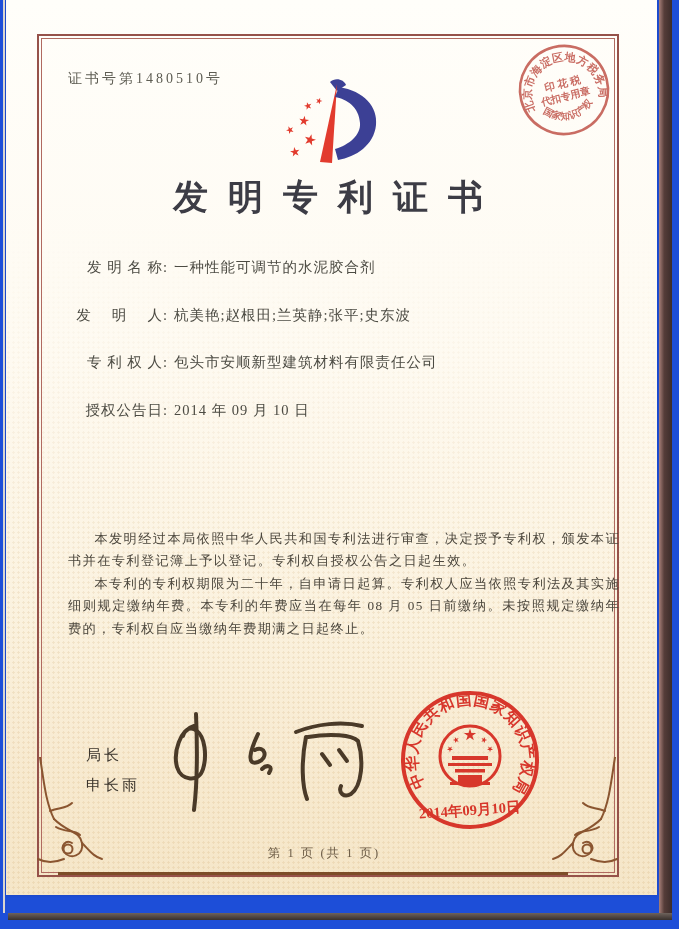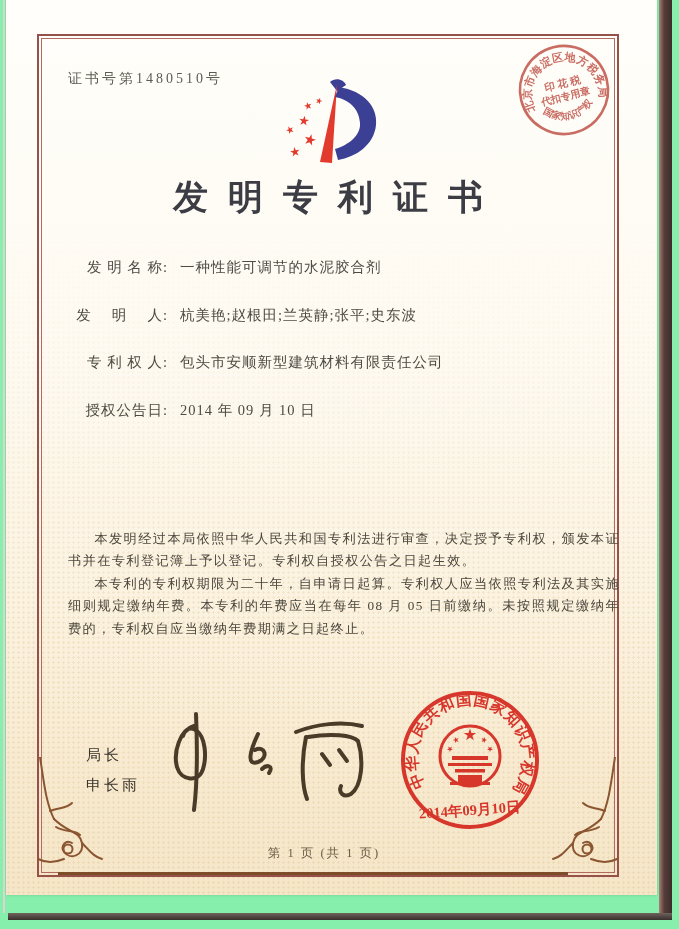--- a/index.html
+++ b/index.html
@@ -1,18 +1,18 @@
 <!DOCTYPE html>
 <html><head>
 <meta charset="utf-8">
 <style>
   * { margin:0; padding:0; box-sizing:border-box; }
   html,body { width:679px; height:929px; background:#ffffff; overflow:hidden;
               font-family:"Liberation Serif","DejaVu Serif",serif; }
-  .scan { position:relative; width:679px; height:929px; background:#86efac; }
+  .scan { position:relative; width:679px; height:929px; background:#1d4ed8; }
 
   
   .paper { position:absolute; left:6px; top:0; width:651px; height:895px;
            background:linear-gradient(180deg,#fffefa 0%,#fefaf1 40%,#fbf2df 68%,#f7e9ce 88%,#f5e6c8 100%);
            box-shadow:0 0 3px rgba(0,0,0,.15); }
   .texture { position:absolute; inset:0;
              background-image:radial-gradient(rgba(193,146,74,.14) 1px, transparent 1.3px);
              background-size:5px 5px;
              -webkit-mask-image:linear-gradient(180deg,transparent 25%,#000 70%);
              mask-image:linear-gradient(180deg,transparent 25%,#000 70%); }
@@ -35,21 +35,21 @@
   .title   { position:absolute; left:31px; top:174px; width:582px; text-align:center;
              font-size:35px; font-weight:600; letter-spacing:20px; text-indent:20px;
              color:#3c3c45; }
 
   .logo { position:absolute; left:268px; top:76px; width:114px; height:96px; }
 
   .fields { position:absolute; left:62px; top:258px; width:552px; }
   .field-row { height:47.5px; font-size:14.5px; color:#4c4b43; letter-spacing:1px;
                white-space:nowrap; }
   .field-label { display:inline-block; min-width:100px;text-align:right; }
-  .field-value { margin-left:12px; }
+  .field-value { margin-left:6px; }
 
   .body-text { position:absolute; left:62px; top:528px; width:552px;
                font-size:13.2px; line-height:22.4px; color:#4c473d;
                letter-spacing:1.4px; text-align:justify; }
   .body-text p { text-indent:2em; }
 
   .officer { position:absolute; left:80px; top:740px; font-size:15px; color:#3a332b;
              letter-spacing:3px; line-height:30px; }
   .sig-svg { position:absolute; left:148px; top:706px; width:228px; height:112px; }
 

